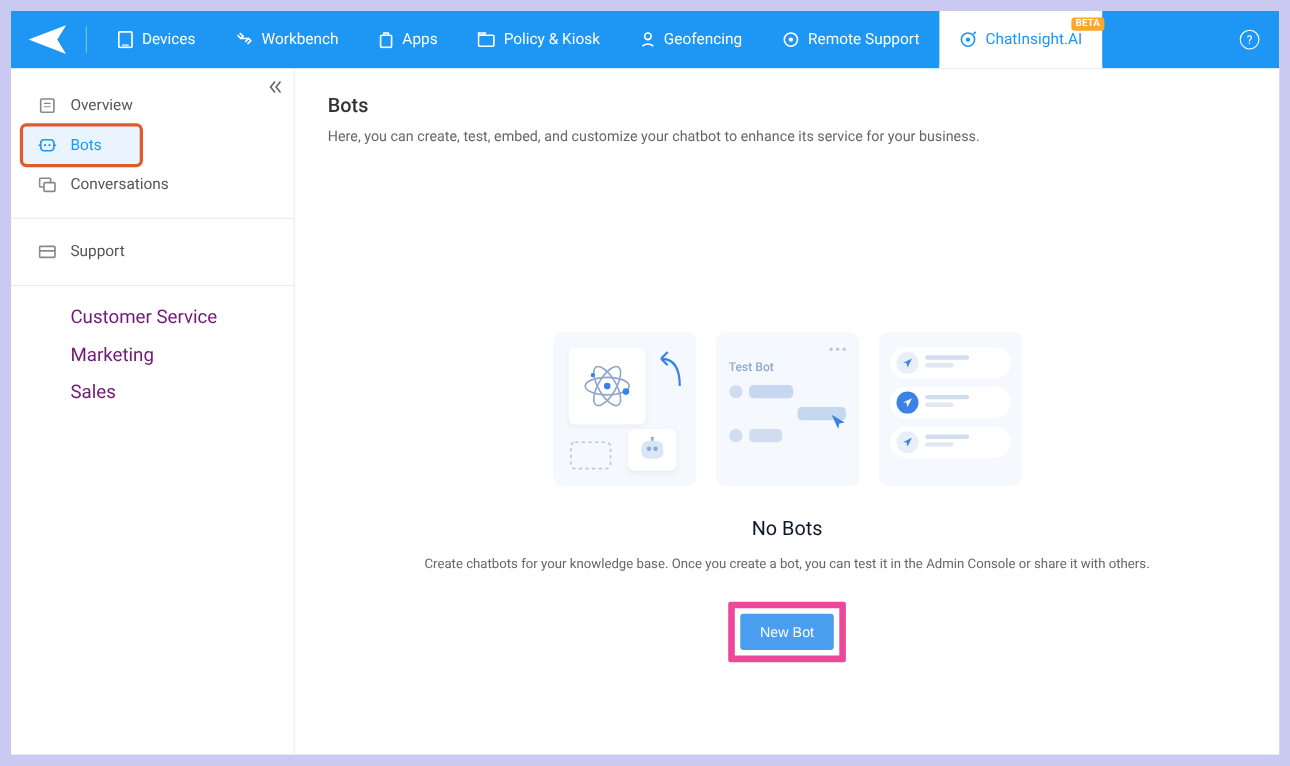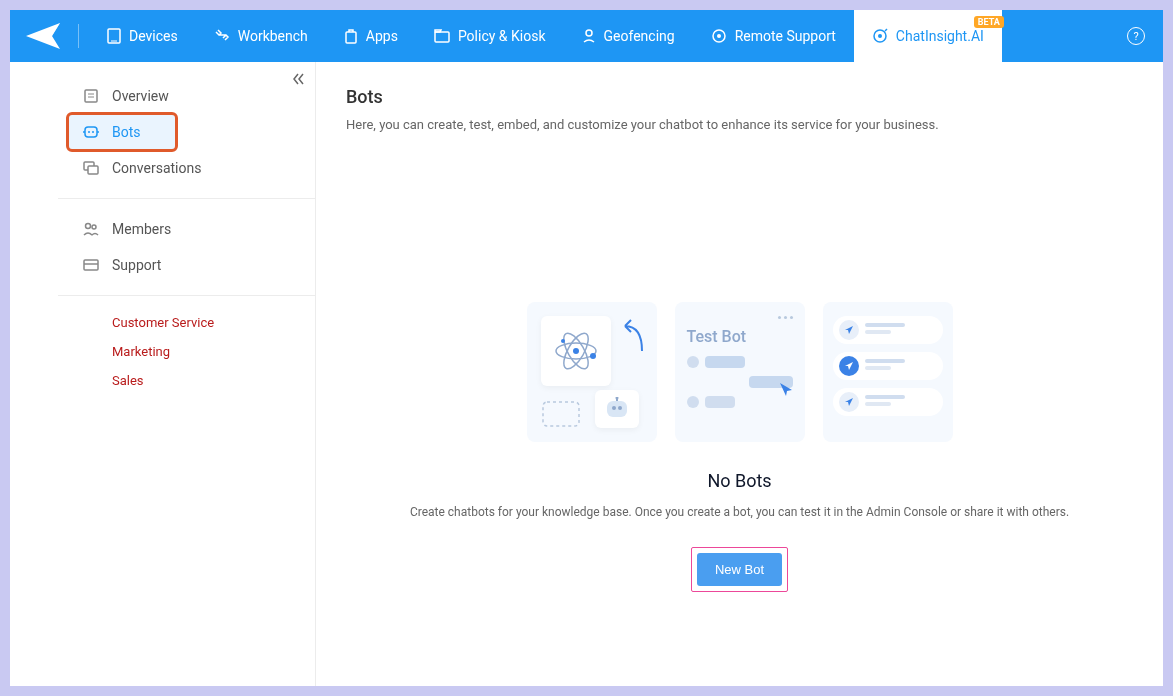--- a/index.html
+++ b/index.html
@@ -92,21 +92,20 @@
     align-items: center;
     justify-content: center;
     font-size: 11px;
     cursor: pointer;
   }
   
   .body-area {
     flex: 1;
     display: flex;
     overflow: hidden;
-    padding-left: 48px;
   }
   .sidebar {
     width: 258px;
     border-right: 1px solid #ececec;
     display: flex;
     flex-direction: column;
     position: relative;
     padding-top: 8px;
   }
   .collapse-btn {
@@ -148,22 +147,22 @@
   .side-icon {
     width: 18px;
     display: flex;
     justify-content: center;
   }
   .kb-children {
     padding-left: 44px;
   }
   .kb-child {
     padding: 7px 0;
-    font-size: 13px;
-    color: #b91c1c;
+    font-size: 17px;
+    color: #701a75;
     cursor: pointer;
   }
   
   .main {
     flex: 1;
     padding: 24px 30px;
     overflow-y: auto;
   }
   .page-title {
     font-size: 18px;
@@ -200,21 +199,21 @@
     color: #0f172a;
     margin-bottom: 14px;
   }
   .empty-desc {
     font-size: 12px;
     color: #666;
     margin-bottom: 28px;
     text-align: center;
   }
   .new-bot-wrap {
-    border: 1px solid #ec4899;
+    border: 6px solid #ec4899;
     padding: 5px;
     border-radius: 2px;
   }
   .new-bot-btn {
     background: #4a9ef0;
     color: #fff;
     border: none;
     padding: 9px 18px;
     font-size: 13px;
     border-radius: 3px;
@@ -236,21 +235,21 @@
     padding: 4px 6px;
   }
   .dot {
     width: 20px; height: 20px;
     border-radius: 50%;
     flex-shrink: 0;
   }
   .lines { flex: 1; }
   .line { height: 4px; border-radius: 2px; margin-bottom: 3px; }
   .illus-card .text-label {
-    font-size: 16px;
+    font-size: 11px;
     color: #8fa8cc;
     font-weight: 500;
   }
 </style>
 </head>
 <body>
 
 <div class="app-frame">
   <div class="topnav">
     <div class="logo-wrap">
@@ -352,30 +351,20 @@
             <svg width="16" height="16">
                 <rect x="1" y="2" width="10" height="8" rx="1" fill="none" stroke="#888" stroke-width="1.5"></rect>
                 <rect x="5" y="6" width="10" height="8" rx="1" fill="#fff" stroke="#888" stroke-width="1.5"></rect>
               </svg>
           </span>
           <span>Conversations</span>
         </div>
       </div>
       <div class="side-divider"></div>
       <div class="side-group">
-        <div class="side-item">
-          <span class="side-icon">
-            <svg width="18" height="14">
-                <circle cx="6" cy="4" r="2.5" fill="none" stroke="#888" stroke-width="1.5"></circle>
-                <circle cx="12" cy="5" r="2" fill="none" stroke="#888" stroke-width="1.5"></circle>
-                <path d="M2 13 Q6 9 10 13 M10 13 Q13 10 16 13" stroke="#888" stroke-width="1.5" fill="none"></path>
-              </svg>
-          </span>
-          <span>Members</span>
-        </div>
         <div class="side-item">
           <span class="side-icon">
             <svg width="16" height="14">
                 <rect x="1" y="2" width="14" height="10" rx="1" fill="none" stroke="#888" stroke-width="1.5"></rect>
                 <line x1="1" y1="6" x2="15" y2="6" stroke="#888" stroke-width="1.5"></line>
               </svg>
           </span>
           <span>Support</span>
         </div>
       </div>

